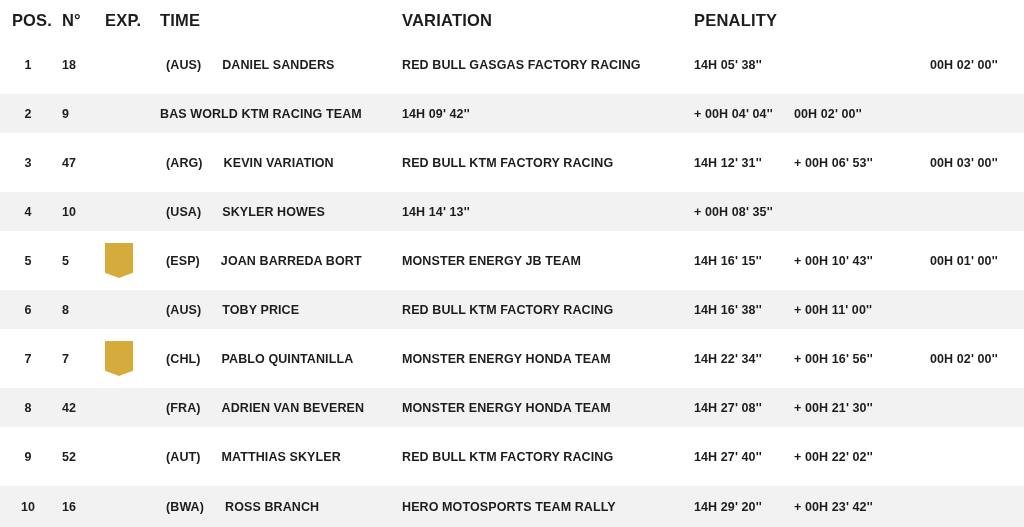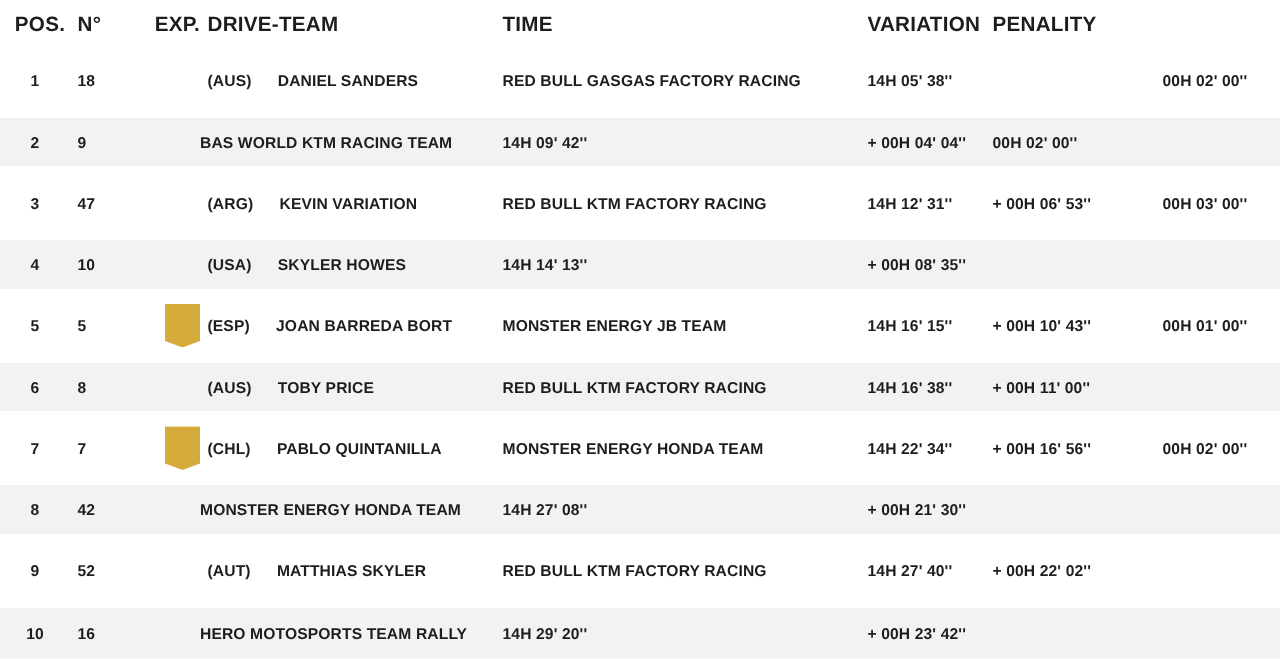--- a/index.html
+++ b/index.html
@@ -35,21 +35,21 @@
     background: var(--altbg, #f2f2f2);
     background-clip: content-box;
     padding: 5px 0;
   }
   .row.last { height: 46px; padding-bottom: 0; }
 
   
   .c-pos { text-align: center; }
   .h-pos { text-align: center; padding-left: 8px; }
   .c-num, .h-num { padding-left: 6px; }
-  .c-exp, .h-exp { padding-left: 5px; text-align: right; }
+  .c-exp, .h-exp { padding-left: 5px; }
   .c-driver, .h-driver { padding-left: 6px; }
   .c-team, .h-team, .c-time, .h-time, .c-var, .h-var, .c-pen, .h-pen { padding-left: 0; }
 
   .nat { display: inline-block; margin-right: 21px; }
 
   .exp-badge {
     display: inline-block;
     width: 28px;
     height: 35px;
     background: var(--badge, #d5ac3b);
@@ -59,21 +59,20 @@
 </style>
 </head>
 <body>
 
 <div class="results">
 
   <div class="hdr">
     <div class="h-pos">POS.</div>
     <div class="h-num">N°</div>
     <div class="h-exp">EXP.</div>
-    <div class="h-driver">DRIVE-TEAM</div>
     <div class="h-time">TIME</div>
     <div class="h-var">VARIATION</div>
     <div class="h-pen">PENALITY</div>
   </div>
 
   <div id="rows-container">
   <div class="row">
     <div class="c-pos">1</div>
     <div class="c-num">18</div>
     <div class="c-exp">
@@ -173,20 +172,23 @@
     <div class="c-var">+ 00H 16' 56''</div>
     <div class="c-pen">00H 02' 00''</div>
   </div>
 
   <div class="row alt">
     <div class="c-pos">8</div>
     <div class="c-num">42</div>
     <div class="c-exp">
       <span class="exp-badge" style="visibility: hidden;"></span>
     </div>
+    <div class="c-driver">
+      <span class="nat">(FRA)</span><span>ADRIEN VAN BEVEREN</span>
+    </div>
     <div class="c-team">MONSTER ENERGY HONDA TEAM</div>
     <div class="c-time">14H 27' 08''</div>
     <div class="c-var">+ 00H 21' 30''</div>
     <div class="c-pen"></div>
   </div>
 
   <div class="row">
     <div class="c-pos">9</div>
     <div class="c-num">52</div>
     <div class="c-exp">
@@ -200,20 +202,23 @@
     <div class="c-var">+ 00H 22' 02''</div>
     <div class="c-pen"></div>
   </div>
 
   <div class="row alt last">
     <div class="c-pos">10</div>
     <div class="c-num">16</div>
     <div class="c-exp">
       <span class="exp-badge" style="visibility: hidden;"></span>
     </div>
+    <div class="c-driver">
+      <span class="nat">(BWA)</span><span>ROSS BRANCH</span>
+    </div>
     <div class="c-team">HERO MOTOSPORTS TEAM RALLY</div>
     <div class="c-time">14H 29' 20''</div>
     <div class="c-var">+ 00H 23' 42''</div>
     <div class="c-pen"></div>
   </div>
 </div>
 
 </div>
 
 </body></html>

